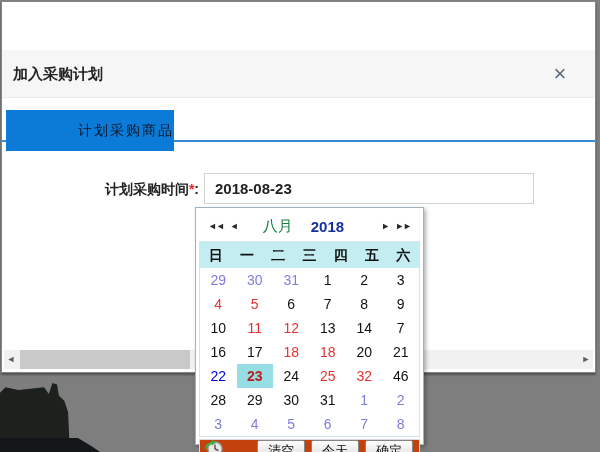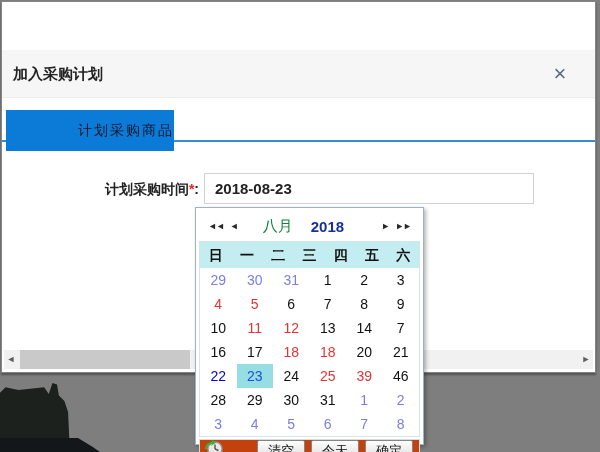--- a/index.html
+++ b/index.html
@@ -47,21 +47,21 @@
   .cal-year { font-weight:bold; color:#16309b; margin-left:18px; font-size:15px; }
   .nav-spacer { flex:1; }
   .grid-box { border:1px solid #d4e6ec; }
   .weekday-row { display:grid; grid-template-columns:repeat(7,1fr); height:26px; background:#c3edf1; }
   .wd { text-align:center; line-height:26px; font-size:14px; font-weight:bold; color:#111; }
   .day-grid { display:grid; grid-template-columns:repeat(6,1fr); grid-auto-rows:24px; }
   .day-cell { text-align:center; line-height:24px; font-size:14px; color:#111; cursor:pointer; }
   .day-prev, .day-next { color:#7d7de0; }
   .day-weekend { color:#e53333; }
   .day-today { color:#0000e8; }
-  .day-selected { background:#96dde4; color:#1d4ed8; }
+  .day-selected { background:#96dde4; color:#b91c1c;font-weight:bold; }
   .cal-footer { margin-top:2px; height:28px; background:#c2410c; border:1px solid #dadada;
     display:flex; align-items:flex-start; }
   .clock-wrap { margin-left:4px; width:20px; height:18px; cursor:pointer; }
   .foot-spacer { flex:1; }
   .cal-btn { width:48px; height:21px; margin-right:6px; font-family:"Liberation Sans",sans-serif;
     font-size:13px; color:#111; background:linear-gradient(#fdfdfd,#dcdcdc); border:1px solid #858585;
     border-radius:2px; cursor:pointer; line-height:18px; }
 </style>
 </head>
 <body>
@@ -136,21 +136,21 @@
           <div class="day-cell day-normal">16</div>
           <div class="day-cell day-normal">17</div>
           <div class="day-cell day-weekend">18</div>
           <div class="day-cell day-weekend">18</div>
           <div class="day-cell day-normal">20</div>
           <div class="day-cell day-normal">21</div>
           <div class="day-cell day-today">22</div>
           <div class="day-cell day-selected">23</div>
           <div class="day-cell day-normal">24</div>
           <div class="day-cell day-weekend">25</div>
-          <div class="day-cell day-weekend">39</div>
+          <div class="day-cell day-weekend">32</div>
           <div class="day-cell day-normal">46</div>
           <div class="day-cell day-normal">28</div>
           <div class="day-cell day-normal">29</div>
           <div class="day-cell day-normal">30</div>
           <div class="day-cell day-normal">31</div>
           <div class="day-cell day-next">1</div>
           <div class="day-cell day-next">2</div>
           <div class="day-cell day-next">3</div>
           <div class="day-cell day-next">4</div>
           <div class="day-cell day-next">5</div>

